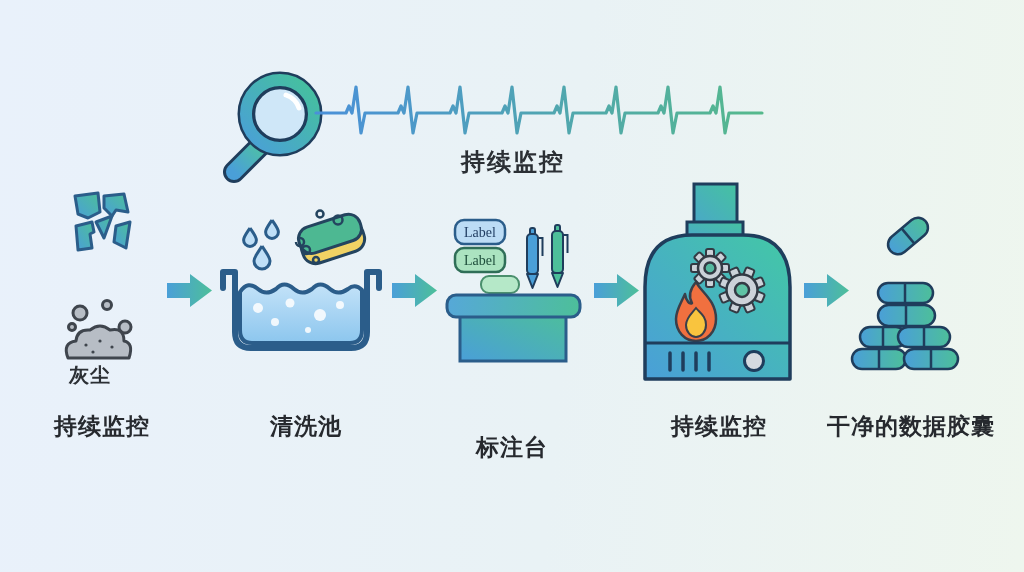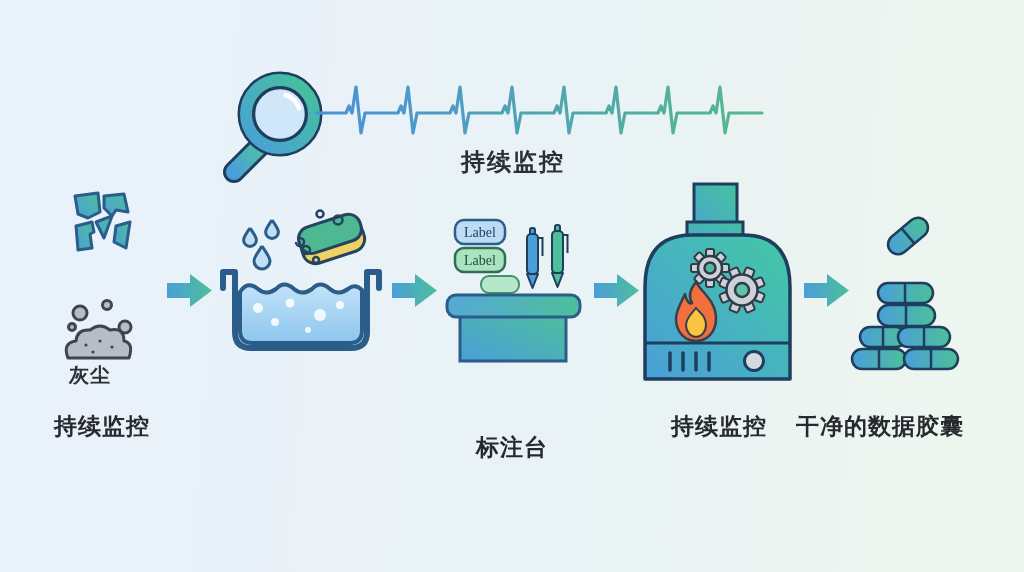--- a/index.html
+++ b/index.html
@@ -157,20 +157,21 @@
       <circle cx="38" cy="98" r="5"></circle>
         <circle cx="55" cy="112" r="4"></circle>
       <circle cx="70" cy="93" r="4.5"></circle>
         <circle cx="100" cy="105" r="6"></circle>
       <circle cx="120" cy="95" r="4"></circle>
         <circle cx="88" cy="120" r="3"></circle>
     </g>
 
     <path d="M3,78 V62 H15 V122 Q15,138 31,138 H131 Q147,138 147,122 V62 H159 V78" fill="none" stroke="#2b5d8a" stroke-width="6" stroke-linecap="round" stroke-linejoin="round"></path>
   </svg>
+  <div class="abs stage-title" style="left:240px;top:411px;width:132px;">清洗池</div>
 
   <svg class="abs" style="left:445px;top:216px;" width="140" height="150" viewBox="0 0 140 150">
     <defs>
       <linearGradient id="tableGrad" x1="0" y1="0" x2="1" y2="0">
         <stop offset="0" stop-color="#56a8d8"></stop>
           <stop offset="1" stop-color="#4dbf9a"></stop>
       </linearGradient>
       <linearGradient id="tableGrad2" x1="0" y1="1" x2="1" y2="0">
         <stop offset="0" stop-color="#4a9fd8"></stop>
           <stop offset="1" stop-color="#4dbf9a"></stop>
@@ -295,15 +296,15 @@
       <g>
           <rect x="7" y="144" width="54" height="20" rx="10"></rect>
           <line x1="34" y1="144" x2="34" y2="164"></line>
         </g>
       <g>
           <rect x="59" y="144" width="54" height="20" rx="10"></rect>
           <line x1="86" y1="144" x2="86" y2="164"></line>
         </g>
     </g>
   </svg>
-  <div class="abs stage-title" style="left:790px;top:411px;width:180px;">干净的数据胶囊</div>
+  <div class="abs stage-title" style="left:821px;top:411px;width:180px;">干净的数据胶囊</div>
 
 </div>
 
 </body></html>

